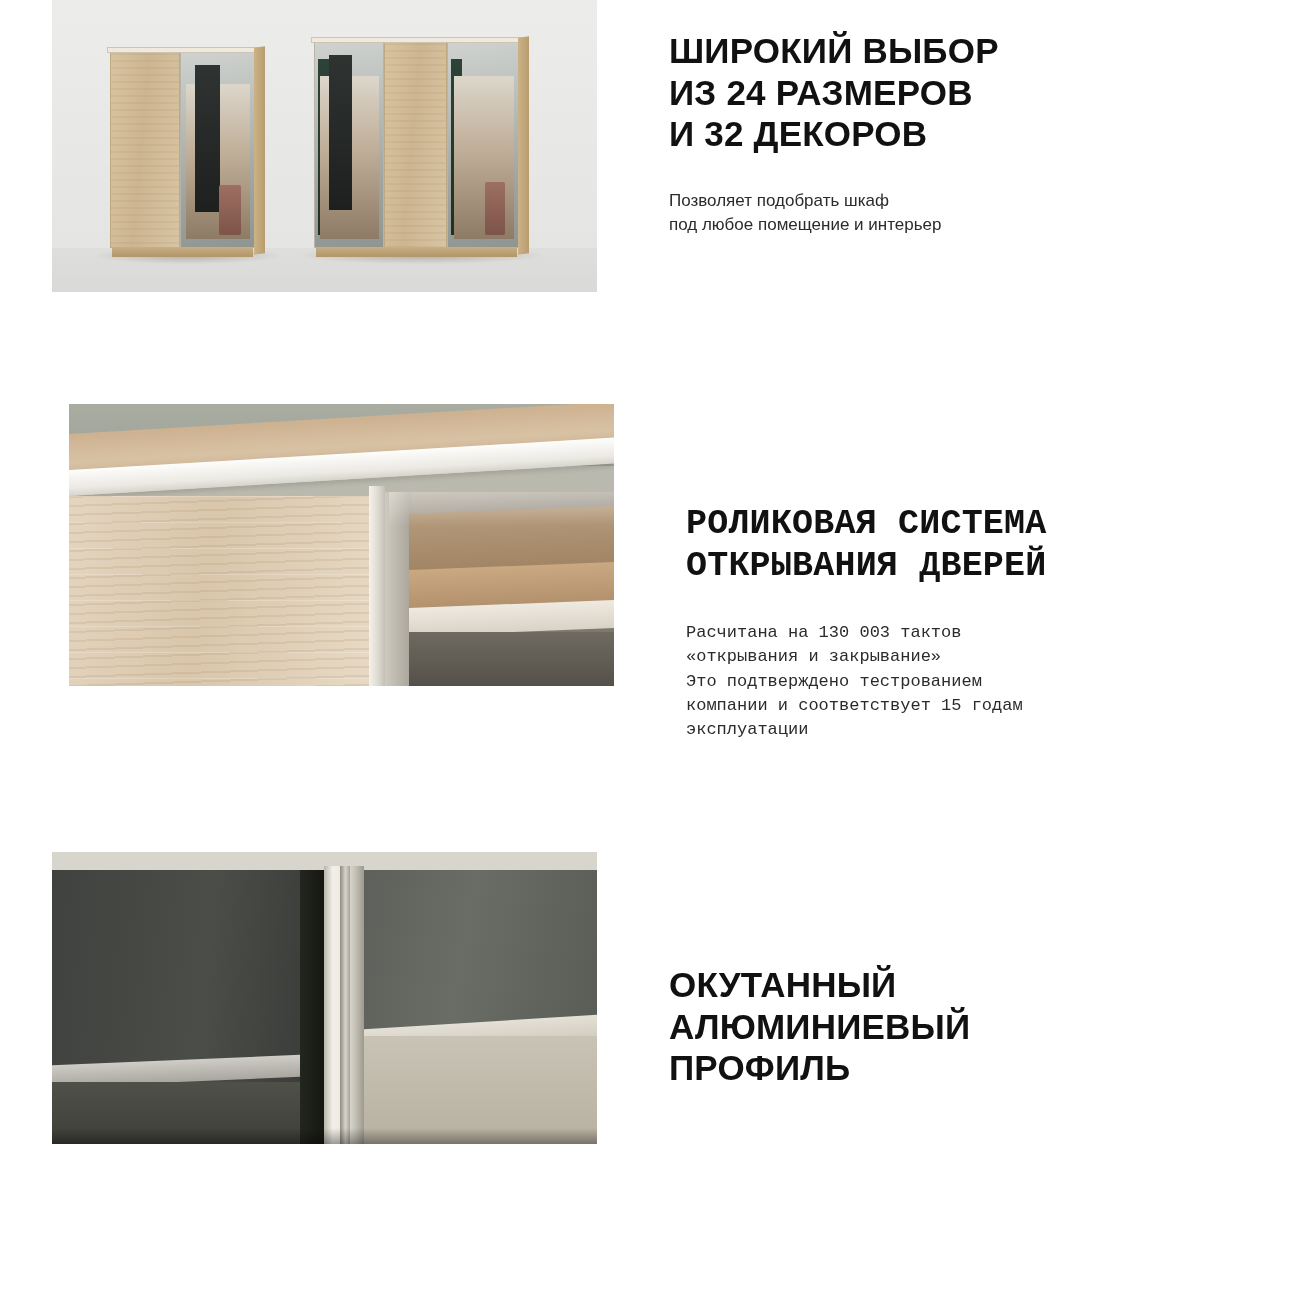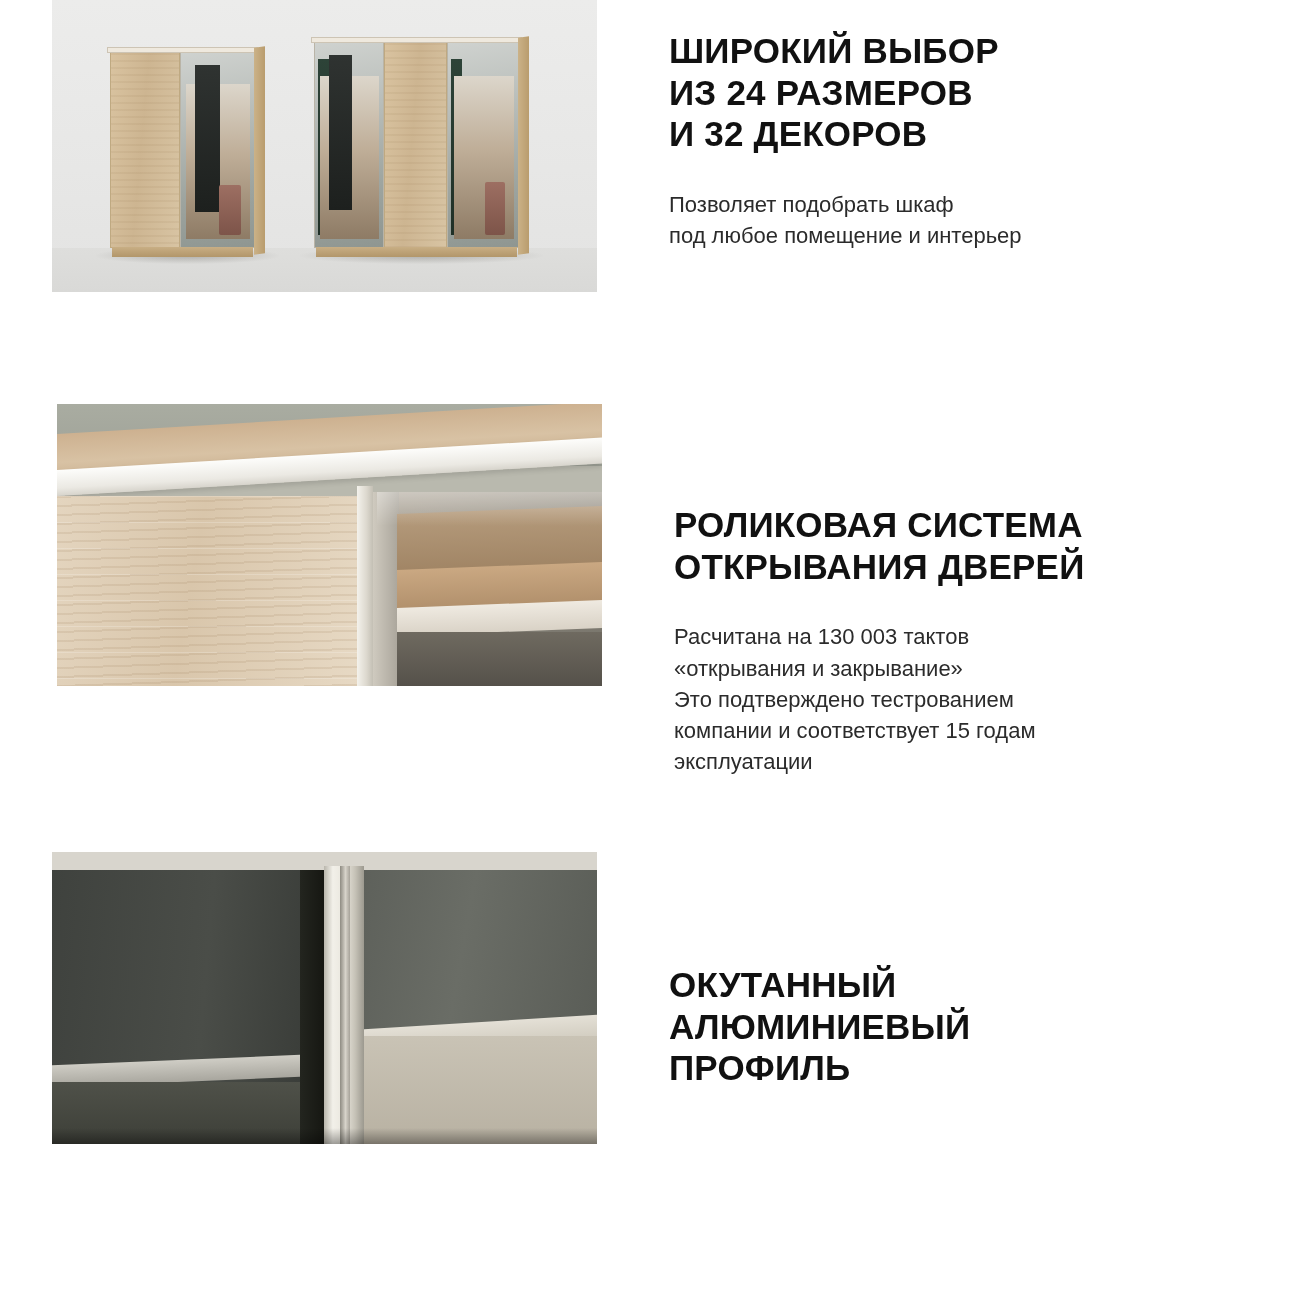--- a/index.html
+++ b/index.html
@@ -20,21 +20,21 @@
   }
 
   .block {
     position: absolute;
     display: flex;
     align-items: flex-start;
   }
 
   
   #block-1 { left: 0; top: 0; }
-  #block-2 { left: 5px; top: 404px; }
+  #block-2 { left: 17px; top: 404px; font-family: Liberation Mono, monospace; }
   #block-3 { left: 0; top: 852px; }
 
   .media {
     position: relative;
     width: 545px;
     height: 292px;
     overflow: hidden;
     flex: 0 0 auto;
     margin-left: 52px;
   }
@@ -54,21 +54,21 @@
     line-height: 1.19;
     font-weight: 700;
     letter-spacing: 0.2px;
     text-transform: uppercase;
     margin: 0 0 34px 0;
     color: #111111;
     white-space: pre-line;
   }
 
   .body-text {
-    font-size: 22px;
+    font-size: 17px;
     line-height: 1.42;
     font-weight: 400;
     margin: 0;
     color: #2b2b2b;
     white-space: pre-line;
   }
 
   
   
   

